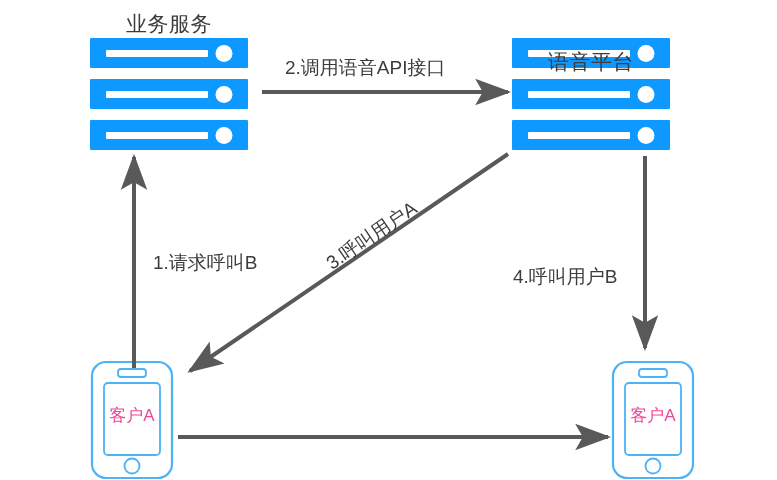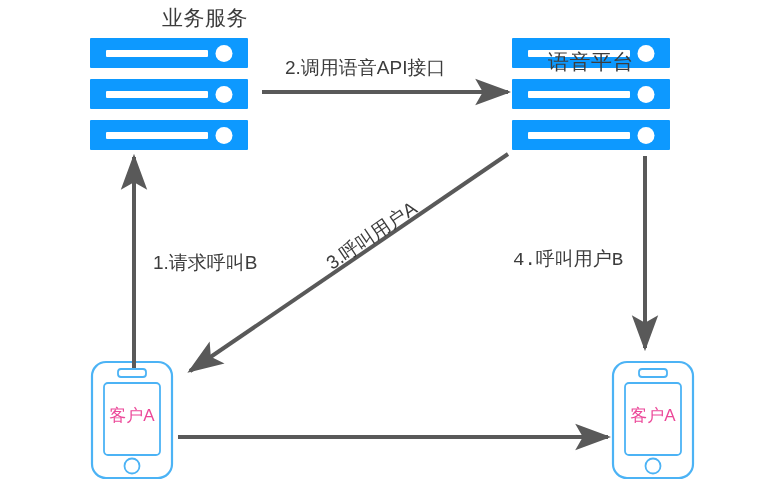--- a/index.html
+++ b/index.html
@@ -111,30 +111,30 @@
 
     <line x1="262" y1="92" x2="508" y2="92" stroke="#595959" stroke-width="4" marker-end="url(#arrowhead)"></line>
 
     <line x1="508" y1="154" x2="190" y2="371" stroke="#595959" stroke-width="4" marker-end="url(#arrowhead)"></line>
 
     <line x1="645" y1="156" x2="645" y2="348" stroke="#595959" stroke-width="4" marker-end="url(#arrowhead)"></line>
 
     <line x1="178" y1="437" x2="608" y2="437" stroke="#595959" stroke-width="4" marker-end="url(#arrowhead)"></line>
   </svg>
 
-  <div class="node-title" style="left:90px; top:4px; width:158px;text-align:right;">业务服务</div>
+  <div class="node-title" style="left:90px; top:10px; width:158px;">业务服务</div>
 
   <div class="node-title" style="left:512px; top:4px; width:158px;margin-top:44px;">语音平台</div>
 
   <div class="phone-label" style="left:92px; top:404px; width:80px;">客户A</div>
 
   <div class="phone-label" style="left:613px; top:404px; width:80px;">客户A</div>
 
   <div class="edge-label" style="left:142px; top:250px;margin-left:11px;">1.请求呼叫B</div>
 
   <div class="edge-label" style="left:285px; top:55px;">2.调用语音API接口</div>
 
   <div class="rot-label" style="left:336px; top:250px; transform: rotate(-34.3deg);">3.呼叫用户A</div>
 
-  <div class="edge-label" style="left:513px; top:246px;font-family:Liberation Mono, monospace;">4.呼叫用户B</div>
+  <div class="edge-label" style="left:513px; top:264px;">4.呼叫用户B</div>
 
 
 </div>
 
 </body></html>

